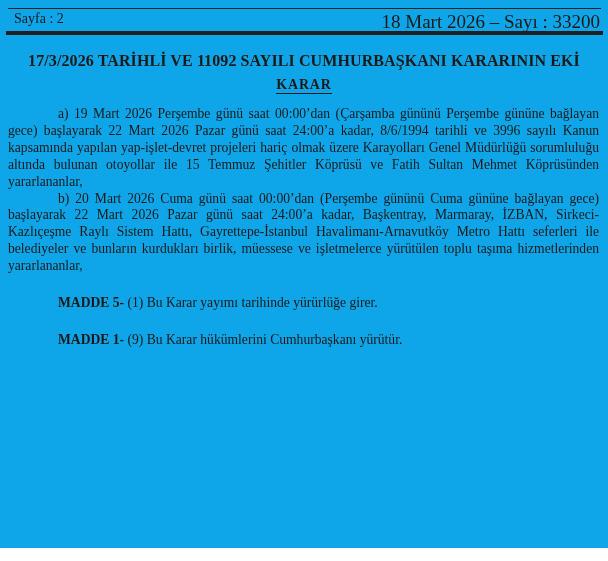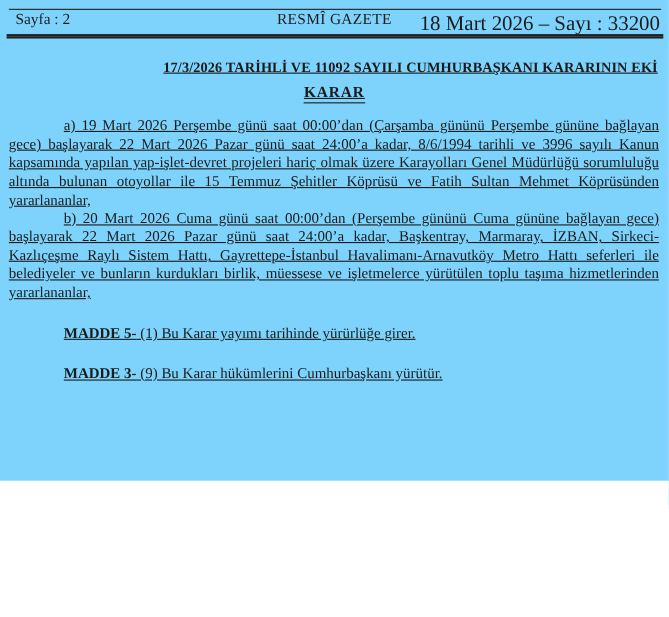--- a/index.html
+++ b/index.html
@@ -8,23 +8,22 @@
     width: 608px;
     height: 561px;
     background: #ffffff;
     font-family: "Liberation Serif", "DejaVu Serif", serif;
     color: #1a1a1a;
     overflow: hidden;
   }
   .page {
     position: relative;
     width: 608px;
-    height: 437px;
-    background: #7dd3fc;
-    text-decoration: underline;
+    height: 548px;
+    background: #0ea5e9;
   }
 
   
   .gz-header {
     position: relative;
     height: 38px;
   }
   .top-rule {
     position: absolute;
     top: 8px; left: 8px; right: 7px;
@@ -54,23 +53,23 @@
     position: absolute;
     top: 31px; left: 6px; right: 5px;
     height: 2px;
     border-top: 2px solid #1f1f1f;
     border-bottom: 2px solid #1f1f1f;
   }
 
   
   .decree-heading {
     margin: 15px 10px 0 10px;
-    text-align: right;
+    text-align: center;
     font-weight: bold;
-    font-size: 13px;
+    font-size: 16px;
     line-height: 16px;
     letter-spacing: 0.1px;
   }
   .decree-subheading {
     margin-top: 8px;
     text-align: center;
     font-size: 14px;
     line-height: 15px;
   }
   .decree-subheading .u {
@@ -99,31 +98,30 @@
   }
 </style>
 </head>
 <body>
 
 <div class="page">
 
   <div class="gz-header">
     <div class="top-rule"></div>
     <div class="hdr-left">Sayfa : 2</div>
-    <div class="hdr-center">RESMÎ GAZETE</div>
     <div class="hdr-right">18 Mart 2026 – Sayı : 33200</div>
     <div class="double-rule"></div>
   </div>
 
   <div class="decree-heading">17/3/2026 TARİHLİ VE 11092 SAYILI CUMHURBAŞKANI KARARININ EKİ</div>
 
   <div class="decree-subheading">
     <span class="u">KARAR</span>
   </div>
 
   <div class="decree-body">
     <p><span>a) 19 Mart 2026 Perşembe günü saat 00:00’dan (Çarşamba gününü Perşembe gününe bağlayan gece) başlayarak 22 Mart 2026 Pazar günü saat 24:00’a kadar, 8/6/1994 tarihli ve 3996 sayılı Kanun kapsamında yapılan yap-işlet-devret projeleri hariç olmak üzere Karayolları Genel Müdürlüğü sorumluluğu altında bulunan otoyollar ile 15 Temmuz Şehitler Köprüsü ve Fatih Sultan Mehmet Köprüsünden yararlananlar,</span></p>
     <p><span>b) 20 Mart 2026 Cuma günü saat 00:00’dan (Perşembe gününü Cuma gününe bağlayan gece) başlayarak 22 Mart 2026 Pazar günü saat 24:00’a kadar, Başkentray, Marmaray, İZBAN, Sirkeci-Kazlıçeşme Raylı Sistem Hattı, Gayrettepe-İstanbul Havalimanı-Arnavutköy Metro Hattı seferleri ile belediyeler ve bunların kurdukları birlik, müessese ve işletmelerce yürütülen toplu taşıma hizmetlerinden yararlananlar,</span></p>
     <p class="spaced"><b>MADDE 5-</b><span> (1) Bu Karar yayımı tarihinde yürürlüğe girer.</span></p>
-    <p class="spaced"><b>MADDE 3-</b><span> (9) Bu Karar hükümlerini Cumhurbaşkanı yürütür.</span></p>
+    <p class="spaced"><b>MADDE 1-</b><span> (9) Bu Karar hükümlerini Cumhurbaşkanı yürütür.</span></p>
   </div>
 
 </div>
 
 </body></html>

